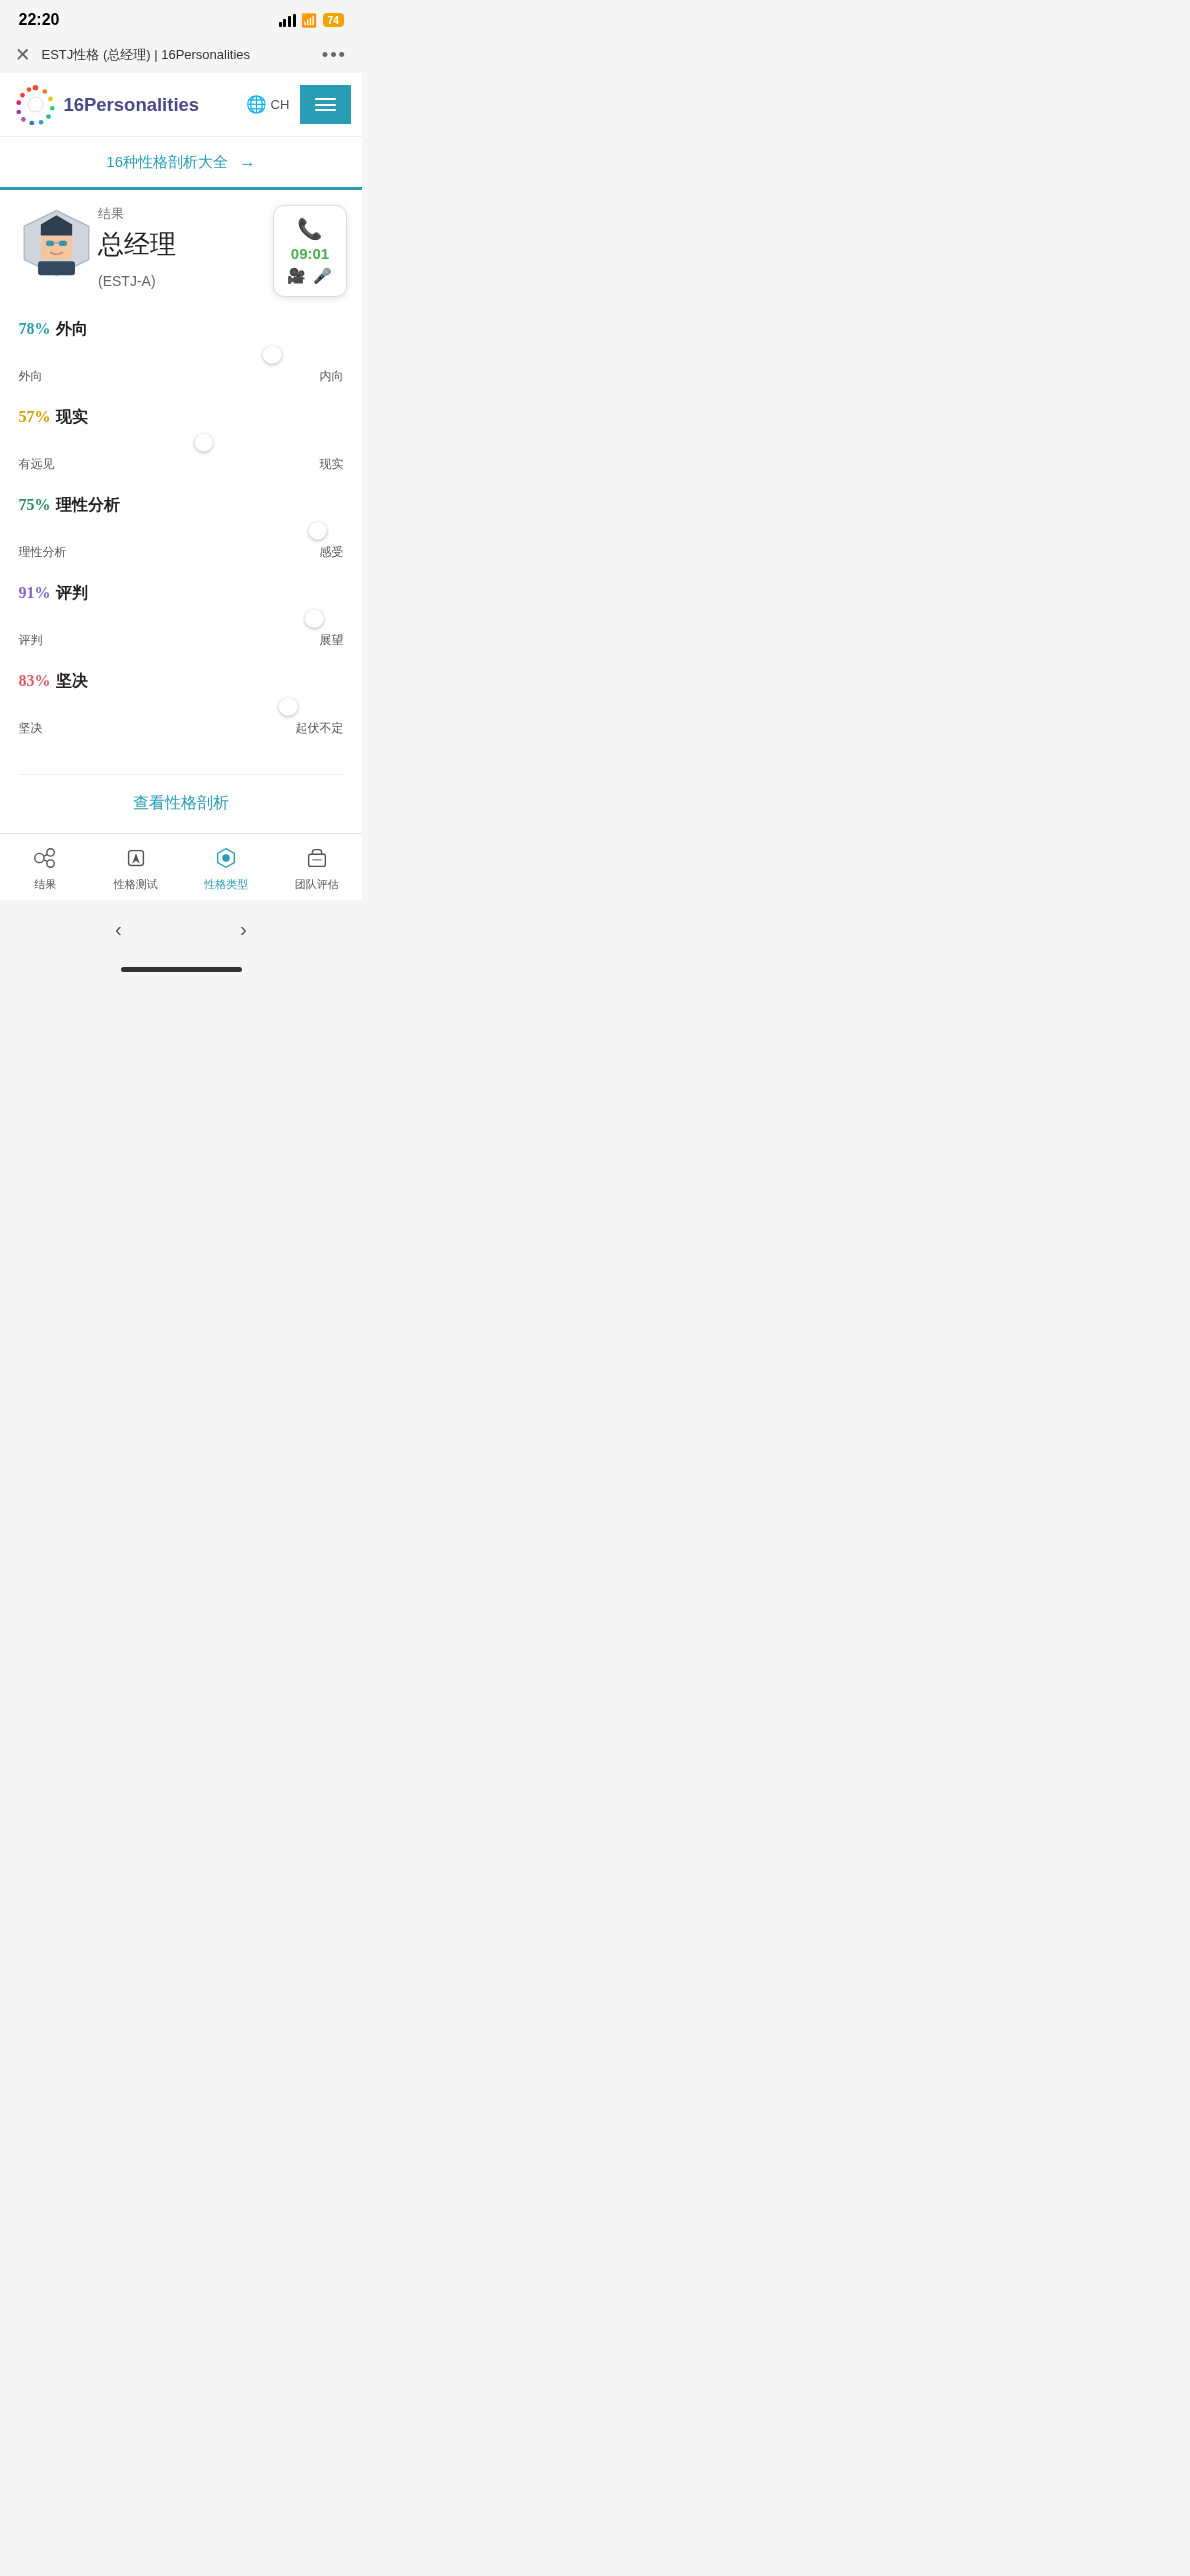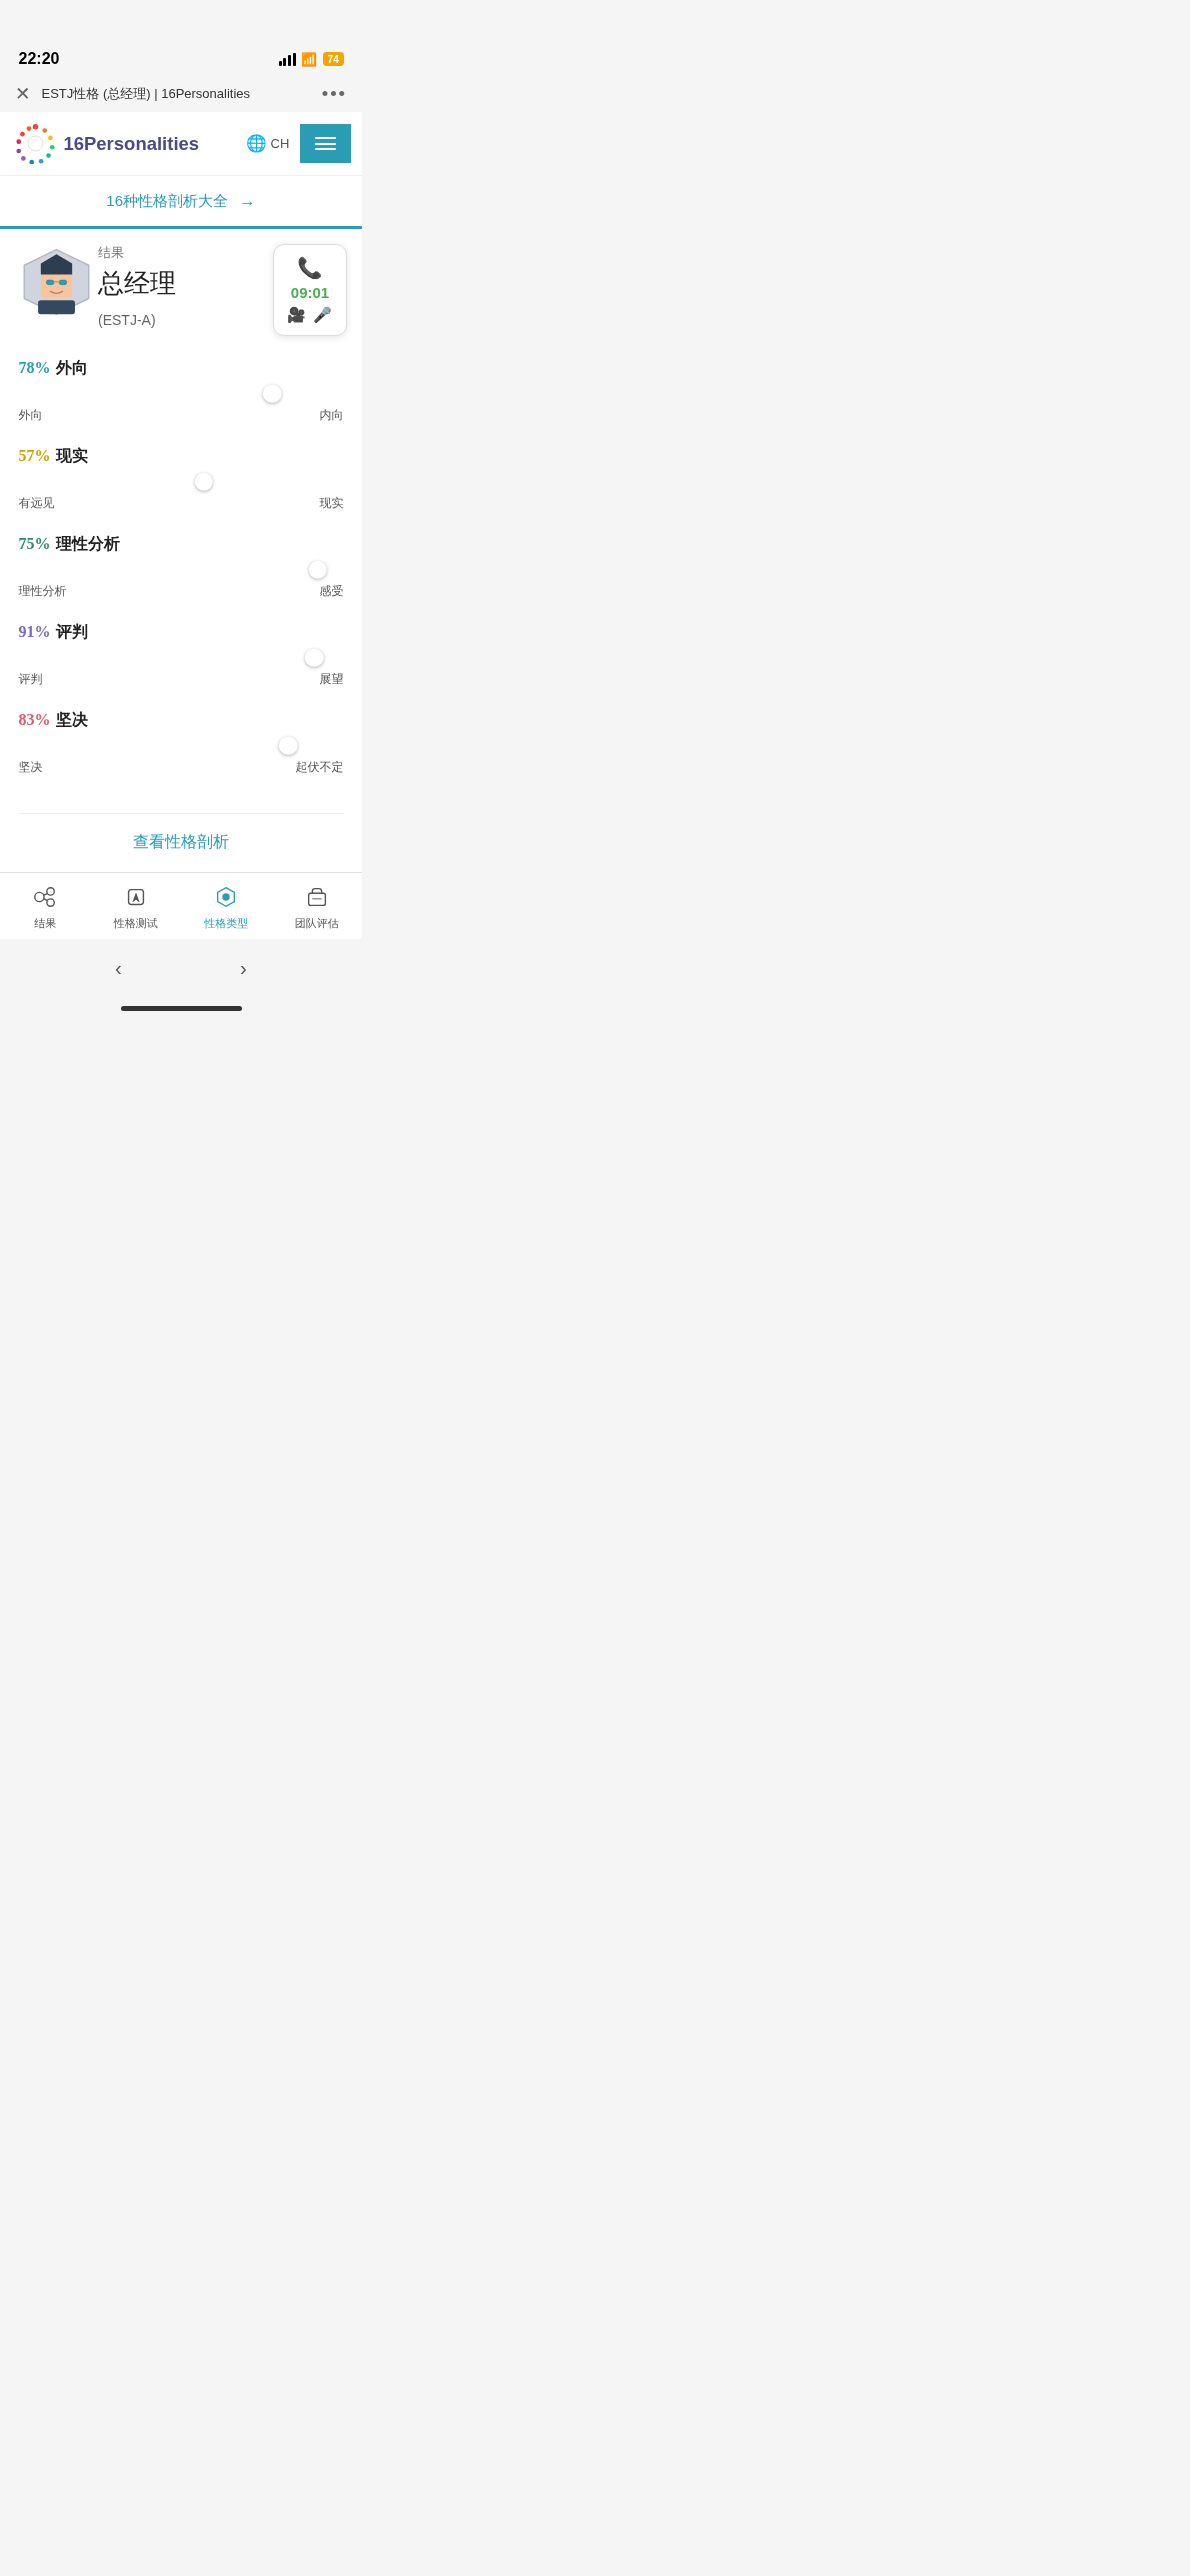--- a/index.html
+++ b/index.html
@@ -14,21 +14,20 @@
       position: relative;
     }
 
     
     .status-bar {
       display: flex;
       justify-content: space-between;
       align-items: center;
       padding: 11px 18.5px 7.4px;
       background: #f5f5f5;
-      margin-top: 39px;
     }
     .status-time {
       font-size: 16px;
       font-weight: 600;
       color: #000;
     }
     .status-icons {
       display: flex;
       align-items: center;
       gap: 5.6px;

